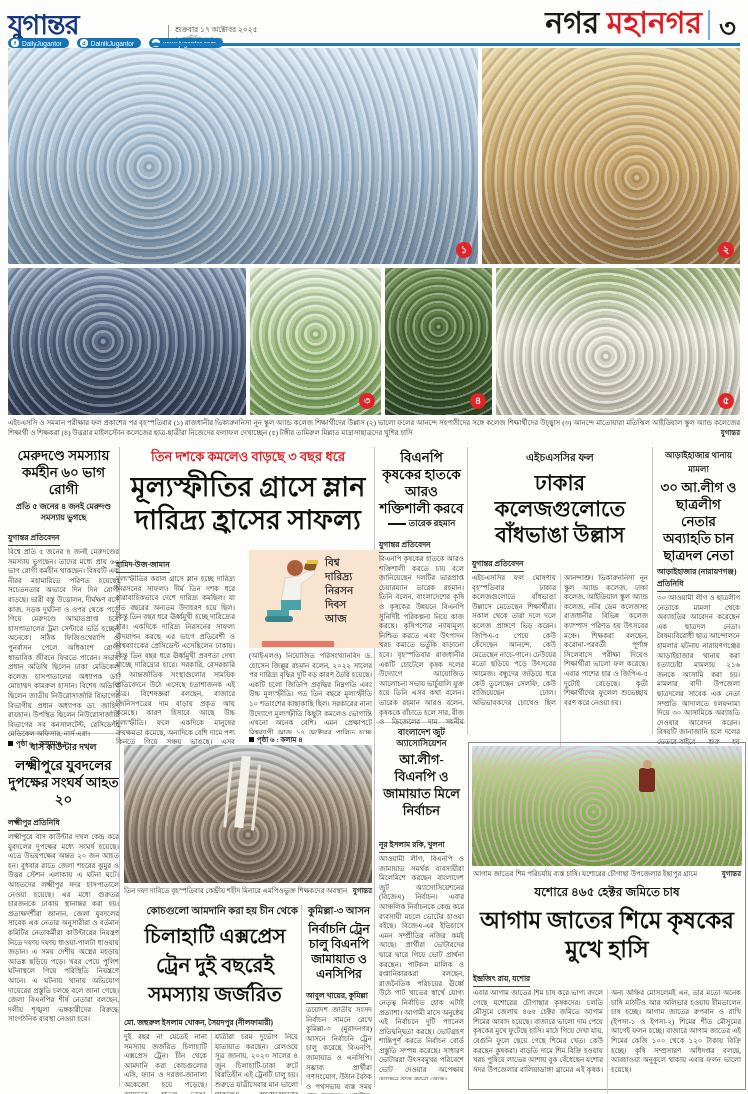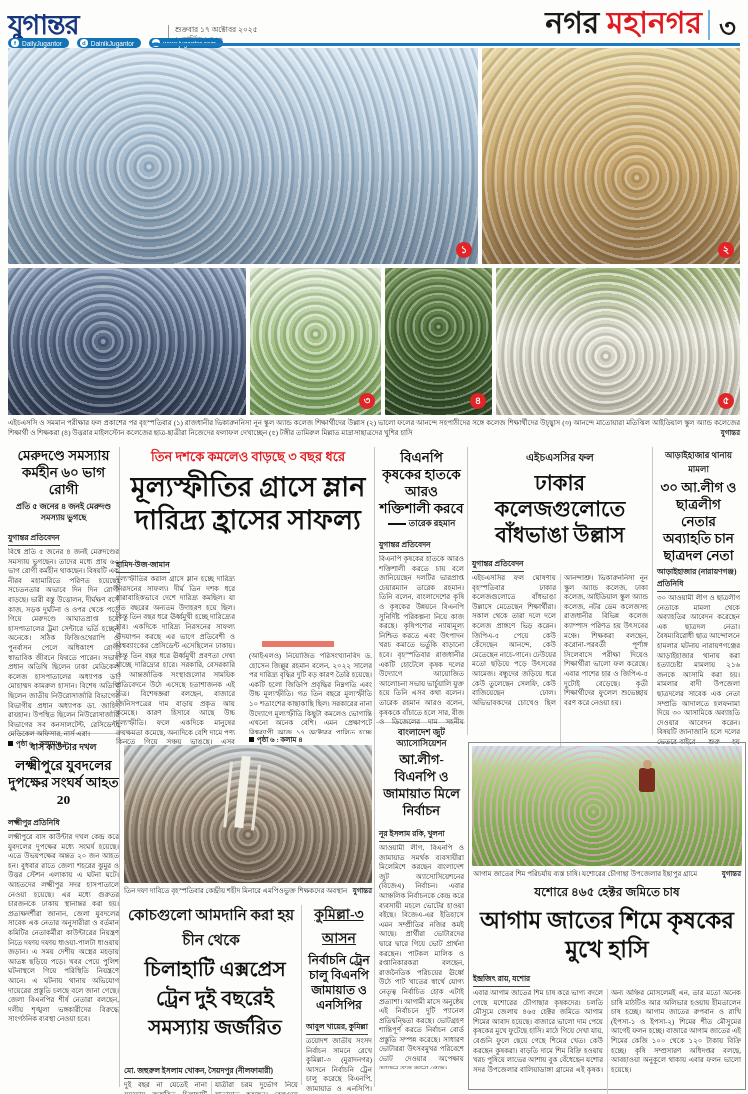--- a/index.html
+++ b/index.html
@@ -127,78 +127,93 @@
   <div class="abs" style="left:8px;top:447px;width:111px;">
     <div class="hl" style="font-size:13.5px;line-height:17px;">মেরুদণ্ডে সমস্যায় কর্মহীন ৬০ ভাগ রোগী</div>
     <div class="hl" style="font-size:8px;line-height:11px;margin-top:3px;">প্রতি ৫ জনের ৪ জনই মেরুদণ্ড সমস্যায় ভুগছে</div>
     <div style="margin-top:3px;"><span class="by">যুগান্তর প্রতিবেদন</span></div>
     <div class="body" style="height:190px;margin-top:2px;">বিশ্বে প্রতি ৫ জনের ৪ জনই মেরুদণ্ডের সমস্যায় ভুগছেন। তাদের মধ্যে প্রায় ৬০ ভাগ রোগী কর্মহীন থাকছেন। বিষয়টি এক নীরব মহামারিতে পরিণত হয়েছে। সচেতনতার অভাবে দিন দিন রোগী বাড়ছে। ভারী বস্তু উত্তোলন, দীর্ঘক্ষণ বসে কাজ, সড়ক দুর্ঘটনা ও ওপর থেকে পড়ে গিয়ে মেরুদণ্ডে আঘাতপ্রাপ্ত হয়ে হাসপাতালের ট্রমা সেন্টারে ভর্তি হচ্ছেন অনেকে। সঠিক ফিজিওথেরাপি ও পুনর্বাসন পেলে অধিকাংশ রোগী স্বাভাবিক জীবনে ফিরতে পারেন। সভায় প্রধান অতিথি ছিলেন ঢাকা মেডিকেল কলেজ হাসপাতালের অধ্যাপক ডা. মোহাম্মদ কামরুল হাসান। বিশেষ অতিথি ছিলেন জাতীয় নিউরোসার্জারি বিভাগের বিভাগীয় প্রধান অধ্যাপক ডা. জাহিদ রায়হান। উপস্থিত ছিলেন নিউরোসার্জারি বিভাগের সব কনসালটেন্ট, রেসিডেন্ট, মেডিকেল অফিসার, নার্স এরা।</div>
     <div class="jump">পৃষ্ঠা ৬ : কলাম ৪</div>
   </div>
 
   <div class="abs" style="left:8px;top:740px;width:111px;">
     <div class="kick" style="font-size:9px;">বাস কাউন্টার দখল</div>
-    <div class="hl" style="font-size:13.5px;line-height:17px;margin-top:2px;">লক্ষ্মীপুরে যুবদলের দুপক্ষের সংঘর্ষ আহত 20</div>
+    <div class="hl" style="font-size:13.5px;line-height:17px;margin-top:2px;">লক্ষ্মীপুরে যুবদলের দুপক্ষের সংঘর্ষ আহত ২০</div>
     <div style="margin-top:3px;"><span class="by">লক্ষ্মীপুর প্রতিনিধি</span></div>
     <div class="body" style="height:265px;margin-top:2px;">লক্ষ্মীপুরে বাস কাউন্টার দখল কেন্দ্র করে যুবদলের দুপক্ষের মধ্যে সংঘর্ষ হয়েছে। এতে উভয়পক্ষের অন্তত ২০ জন আহত হন। বুধবার রাতে জেলা শহরের ঝুমুর ও উত্তর স্টেশন এলাকায় এ ঘটনা ঘটে। আহতদের লক্ষ্মীপুর সদর হাসপাতালে নেওয়া হয়েছে। এর মধ্যে গুরুতর চারজনকে ঢাকায় স্থানান্তর করা হয়। প্রত্যক্ষদর্শীরা জানান, জেলা যুবদলের সাবেক এক নেতার অনুসারীরা ও বর্তমান কমিটির নেতাকর্মীরা কাউন্টারের নিয়ন্ত্রণ নিতে দফায় দফায় ধাওয়া-পালটা ধাওয়ায় জড়ান। এ সময় দেশীয় অস্ত্রের মহড়ায় আতঙ্ক ছড়িয়ে পড়ে। খবর পেয়ে পুলিশ ঘটনাস্থলে গিয়ে পরিস্থিতি নিয়ন্ত্রণে আনে। এ ঘটনায় থানায় অভিযোগ দায়েরের প্রস্তুতি চলছে বলে জানা গেছে। জেলা বিএনপির শীর্ষ নেতারা বলছেন, দলীয় শৃঙ্খলা ভঙ্গকারীদের বিরুদ্ধে সাংগঠনিক ব্যবস্থা নেওয়া হবে।</div>
   </div>
 
   <div class="abs" style="left:124px;top:447px;width:248px;">
     <div class="kick red" style="font-size:13px;">তিন দশকে কমলেও বাড়ছে ৩ বছর ধরে</div>
     <div class="hl" style="font-size:27px;line-height:33px;margin-top:3px;">মূল্যস্ফীতির গ্রাসে ম্লান দারিদ্র্য হ্রাসের সাফল্য</div>
   </div>
   <div class="abs" style="left:116px;top:553px;width:119px;">
     <div><span class="by">হামিদ-উজ-জামান</span></div>
     <div class="body" style="height:172px;margin-top:2px;">মূল্যস্ফীতির করাল গ্রাসে ম্লান হচ্ছে দারিদ্র্য নিরসনের সাফল্য। দীর্ঘ তিন দশক ধরে ধারাবাহিকভাবে দেশে দারিদ্র্য কমছিল। যা গত বছরের অন্যতম উদাহরণ হয়ে ছিল। কিন্তু তিন বছর ধরে ঊর্ধ্বমুখী হচ্ছে দারিদ্র্যের হার। একদিকে দারিদ্র্য নিরসনের সাফল্য উদযাপন করছে এর ভাগে প্রতিবেশী ও বিশ্বব্যাংকের প্রেসিডেন্ট এসেছিলেন ঢাকায়। কিন্তু তিন বছর ধরে ঊর্ধ্বমুখী প্রবণতা দেখা যাচ্ছে দারিদ্র্যের হারে। সরকারি, বেসরকারি ও আন্তর্জাতিক সংস্থাগুলোর সাময়িক প্রতিবেদনে উঠে এসেছে হতাশাজনক এই চিত্র। বিশেষজ্ঞরা বলছেন, বাজারে জিনিসপত্রের দাম বাড়ায় প্রকৃত আয় কমেছে। কারণ হিসাবে আছে উচ্চ মূল্যস্ফীতি। ফলে একদিকে মানুষের ক্রয়ক্ষমতা কমেছে, অন্যদিকে বেশি দামে পণ্য কিনতে গিয়ে সঞ্চয় ভাঙছে। এসব দরিদ্রসীমার নিচে নেমে এসেছে দরিদ্র অনেক পরিবার।</div>
+  </div>
+  <div class="daybox" style="left:249px;top:550px;width:123px;height:88px;">
+    <svg width="66" height="76" viewBox="0 0 66 76">
+      <circle cx="40" cy="12" r="8" fill="#a9603a"></circle>
+      <path d="M30 22 L44 20 L58 12 L60 18 L46 28 L46 44 L26 46 Z" fill="#f3f1ec" stroke="#d8d2c8" stroke-width="1"></path>
+      <path d="M50 8 q8 -4 12 0 l-2 6 q-6 2 -11 -1 Z" fill="#8a5a2b"></path>
+      <rect x="52" y="4" width="11" height="4" fill="#e8c33c"></rect>
+      <path d="M26 44 L46 44 L46 54 L34 54 L34 62 L12 62 L12 54 L26 54 Z" fill="#4aa3a8"></path>
+      <rect x="10" y="60" width="28" height="6" rx="3" fill="#3b8388"></rect>
+    </svg>
+    <div class="lines">বিশ্ব
+দারিদ্র্য
+নিরসন
+দিবস
+আজ</div>
   </div>
   <div class="corbar" style="left:262px;top:641px;width:72px;"></div>
   <div class="abs" style="left:249px;top:652px;width:123px;">
     <div class="body" style="height:82px;">(আইএলও) নিয়োজিত পরিসংখ্যানবিদ ড. হোসেন জিল্লুর রহমান বলেন, ২০২২ সালের পর দারিদ্র্য বৃদ্ধির দুটি বড় কারণ তৈরি হয়েছে। একটি হলো জিডিপি প্রবৃদ্ধির নিম্নগতি এবং উচ্চ মূল্যস্ফীতি। গত তিন বছরে মূল্যস্ফীতি ১০ শতাংশের কাছাকাছি ছিল। সরকারের নানা উদ্যোগে মূল্যস্ফীতি কিছুটা কমলেও ভোগান্তি এখনো অনেক বেশি। এমন প্রেক্ষাপটে বিশ্বব্যাপী আজ ১৭ অক্টোবর পালিত হচ্ছে বিশ্ব দারিদ্র্য নিরসন দিবস। ১৯৯২ সালে জাতিসংঘের সাধারণ পরিষদের সিদ্ধান্ত অনুযায়ী ১৯৯৩ সাল থেকে বিশ্বব্যাপী দারিদ্র্য, ক্ষুধা ও বৈষম্য দূর করা এবং দারিদ্র্যমুক্ত সমাজ গড়ার জন্য সচেতনতা বৃদ্ধি করা। ইনস্টিটিউট ফর ইনক্লুসিভ ফাইন্যান্স অ্যান্ড ডেভেলপমেন্টের।</div>
     <div class="jump">পৃষ্ঠা ৬ : কলাম ৪</div>
   </div>
 
   <div class="photo p7" style="left:124px;top:745px;width:248px;height:138px;">
     <div class="minar"></div>
   </div>
   <div class="abs photocap" style="left:124px;top:887px;width:248px;">
     <span>তিন দফা দাবিতে বৃহস্পতিবার কেন্দ্রীয় শহীদ মিনারে এমপিওভুক্ত শিক্ষকদের অবস্থান</span>
     <span style="float:right;font-weight:bold;">যুগান্তর</span>
   </div>
 
   <div class="abs" style="left:124px;top:903px;width:174px;">
-    <div class="kick" style="font-size:15px;">কোচগুলো আমদানি করা হয় চীন থেকে</div>
+    <div class="kick" style="font-size:10px;text-align:right;">কোচগুলো আমদানি করা হয় চীন থেকে</div>
     <div class="hl" style="font-size:20px;line-height:29px;margin-top:2px;margin-left:8px;">চিলাহাটি এক্সপ্রেস ট্রেন দুই বছরেই সমস্যায় জর্জরিত</div>
-    <div style="margin-top:17px;"><span class="by">মো. জহুরুল ইসলাম খোকন, সৈয়দপুর (নীলফামারী)</span></div>
+    <div style="margin-top:2px;"><span class="by">মো. জহুরুল ইসলাম খোকন, সৈয়দপুর (নীলফামারী)</span></div>
     <div class="body twocol" style="height:80px;margin-top:2px;">দুই বছর না যেতেই নানা সমস্যায় জর্জরিত চিলাহাটি এক্সপ্রেস ট্রেন। চীন থেকে আমদানি করা কোচগুলোর এসি, ফ্যান ও দরজা-জানালা অকেজো হয়ে পড়েছে। আসনের হাতল ভাঙা, বাথরুমে পানি থাকে না। যাত্রীরা চরম দুর্ভোগ নিয়ে যাতায়াত করছেন। রেলওয়ে সূত্র জানায়, ২০২৩ সালের ৪ জুন চিলাহাটি-ঢাকা রুটে বিরতিহীন এই ট্রেনটি চালু হয়। শুরুতে যাত্রীসেবার মান ভালো থাকলেও রক্ষণাবেক্ষণের অভাবে এখন বেহাল দশা। সৈয়দপুর রেলওয়ে কারখানায় জনবল সংকটে সময়মতো মেরামত হচ্ছে না কোচগুলো। যাত্রীদের অভিযোগ, টিকিট কেটেও কাঙ্ক্ষিত সেবা মিলছে না। কর্তৃপক্ষ বলছে, দ্রুত সমস্যা সমাধানে উদ্যোগ নেওয়া হয়েছে। খুচরা যন্ত্রাংশ আমদানির প্রক্রিয়া চলমান রয়েছে।</div>
 
   </div>
 
   <div class="vrule" style="left:301px;top:905px;height:180px;"></div>
   <div class="abs" style="left:306px;top:903px;width:66px;">
-    <div class="kick" style="font-size:14px;text-decoration:underline;">কুমিল্লা-৩ আসন</div>
+    <div class="kick" style="font-size:10px;">কুমিল্লা-৩ আসন</div>
     <div class="hl" style="font-size:12px;line-height:15px;margin-top:2px;">নির্বাচনি ট্রেন চালু বিএনপি জামায়াত ও এনসিপির</div>
     <div style="margin-top:2px;"><span class="by">আবুল খায়ের, কুমিল্লা</span></div>
     <div class="body" style="height:92px;margin-top:2px;">ত্রয়োদশ জাতীয় সংসদ নির্বাচন সামনে রেখে কুমিল্লা-৩ (মুরাদনগর) আসনে নির্বাচনি ট্রেন চালু করেছে বিএনপি, জামায়াত ও এনসিপি। সম্ভাব্য প্রার্থীরা গণসংযোগ, উঠান বৈঠক ও পথসভায় ব্যস্ত সময় পার করছেন। পোস্টার-ব্যানারে ছেয়ে গেছে উপজেলার হাট-বাজার। ভোটের মাঠে আগাম প্রচারে কেউ কাউকে ছাড় দিতে নারাজ। নির্বাচিত হন; বিএনএ-এর অতিরিক্ত ও আয়োজেসিয়েট নেতৃবৃন্দ সাধারণ ভোটারদের জোট নির্বাচিত হওয়ার পর তারা চেয়ারম্যান নির্বাচিত করেন।</div>
 
   </div>
 
   <div class="abs" style="left:379px;top:449px;width:85px;">
     <div class="hl" style="font-size:13.5px;line-height:17px;">বিএনপি কৃষকের হাতকে আরও শক্তিশালী করবে</div>
     <div class="attrib">তারেক রহমান</div>
     <div style="margin-top:2px;"><span class="by">যুগান্তর প্রতিবেদন</span></div>
     <div class="body" style="height:170px;margin-top:2px;">বিএনপি কৃষকের হাতকে আরও শক্তিশালী করতে চায় বলে জানিয়েছেন দলটির ভারপ্রাপ্ত চেয়ারম্যান তারেক রহমান। তিনি বলেন, বাংলাদেশের কৃষি ও কৃষকের উন্নয়নে বিএনপি সুনির্দিষ্ট পরিকল্পনা নিয়ে কাজ করছে। কৃষিপণ্যের ন্যায্যমূল্য নিশ্চিত করতে এবং উৎপাদন খরচ কমাতে ভর্তুকি বাড়ানো হবে। বৃহস্পতিবার রাজধানীর একটি হোটেলে কৃষক দলের উদ্যোগে আয়োজিত আলোচনা সভায় ভার্চুয়ালি যুক্ত হয়ে তিনি এসব কথা বলেন। তারেক রহমান আরও বলেন, কৃষককে বাঁচাতে হলে সার, বীজ ও ডিজেলের দাম সহনীয় রাখতে হবে। খাদ্য নিরাপত্তা নিশ্চিত করতে আধুনিক কৃষি প্রযুক্তি ছড়িয়ে দেওয়া হবে। এ সময় কৃষক দলের নেতারা উপস্থিত ছিলেন।</div>
   </div>
 
   <div class="abs" style="left:379px;top:727px;width:85px;">
     <div class="kick" style="font-size:8.5px;line-height:11px;">
       <span>বাংলাদেশ জুট</span><br>
       <span>অ্যাসোসিয়েশন</span>
     </div>
     <div class="hl" style="font-size:13px;line-height:17px;margin-top:2px;">আ.লীগ-বিএনপি ও জামায়াত মিলে নির্বাচন</div>
-    <div style="margin-top:3px;"><span class="by">নূর ইসলাম রকি, খুলনা</span></div>
+    <div style="margin-top:14px;"><span class="by">নূর ইসলাম রকি, খুলনা</span></div>
     <div class="body" style="height:225px;margin-top:2px;">আওয়ামী লীগ, বিএনপি ও জামায়াত সমর্থক ব্যবসায়ীরা মিলেমিশে করছেন বাংলাদেশ জুট অ্যাসোসিয়েশনের (বিজেএ) নির্বাচন। এবার আঞ্চলিক নির্বাচনকে কেন্দ্র করে ব্যবসায়ী মহলে ভোটের হাওয়া বইছে। বিজেএ-এর ইতিহাসে এমন সম্প্রীতির নজির কমই আছে। প্রার্থীরা ভোটারদের দ্বারে দ্বারে গিয়ে ভোট প্রার্থনা করছেন। পাটকল মালিক ও রপ্তানিকারকরা বলছেন, রাজনৈতিক পরিচয়ের ঊর্ধ্বে উঠে পাট খাতের স্বার্থে যোগ্য নেতৃত্ব নির্বাচিত হোক এটাই প্রত্যাশা। আগামী মাসে অনুষ্ঠেয় এই নির্বাচনে দুটি প্যানেল প্রতিদ্বন্দ্বিতা করছে। ভোটগ্রহণ শান্তিপূর্ণ করতে নির্বাচন বোর্ড প্রস্তুতি সম্পন্ন করেছে। সাধারণ ভোটাররা উৎসবমুখর পরিবেশে ভোট দেওয়ার অপেক্ষায় আছেন বলে জানা গেছে।</div>
   </div>
 
   <div class="abs" style="left:472px;top:450px;width:176px;">
     <div class="kick" style="font-size:10.5px;">এইচএসসির ফল</div>
     <div class="hl" style="font-size:21px;line-height:26px;margin-top:3px;">ঢাকার কলেজগুলোতে বাঁধভাঙা উল্লাস</div>
     <div style="margin-top:4px;"><span class="by">যুগান্তর প্রতিবেদন</span></div>
     <div class="body twocol" style="height:178px;margin-top:2px;">এইচএসসির ফল ঘোষণায় বৃহস্পতিবার ঢাকার কলেজগুলোতে বাঁধভাঙা উল্লাসে মেতেছেন শিক্ষার্থীরা। সকাল থেকে তারা দলে দলে কলেজ প্রাঙ্গণে ভিড় করেন। জিপিএ-৫ পেয়ে কেউ কেঁদেছেন আনন্দে, কেউ মেতেছেন নাচে-গানে। ঢেউয়ের মতো ছড়িয়ে পড়ে উৎসবের আমেজ। বন্ধুদের জড়িয়ে ধরে কেউ তুলেছেন সেলফি, কেউ বাজিয়েছেন ঢোল। অভিভাবকদের চোখেও ছিল আনন্দাশ্রু। ভিকারুননিসা নূন স্কুল অ্যান্ড কলেজ, ঢাকা কলেজ, আইডিয়াল স্কুল অ্যান্ড কলেজ, নটর ডেম কলেজসহ রাজধানীর বিভিন্ন কলেজ ক্যাম্পাস পরিণত হয় উৎসবের মঞ্চে। শিক্ষকরা বলছেন, করোনা-পরবর্তী পূর্ণাঙ্গ সিলেবাসে পরীক্ষা দিয়েও শিক্ষার্থীরা ভালো ফল করেছে। এবার পাশের হার ও জিপিএ-৫ দুটোই বেড়েছে। কৃতী শিক্ষার্থীদের ফুলেল শুভেচ্ছায় বরণ করে নেওয়া হয়।</div>
   </div>
 

